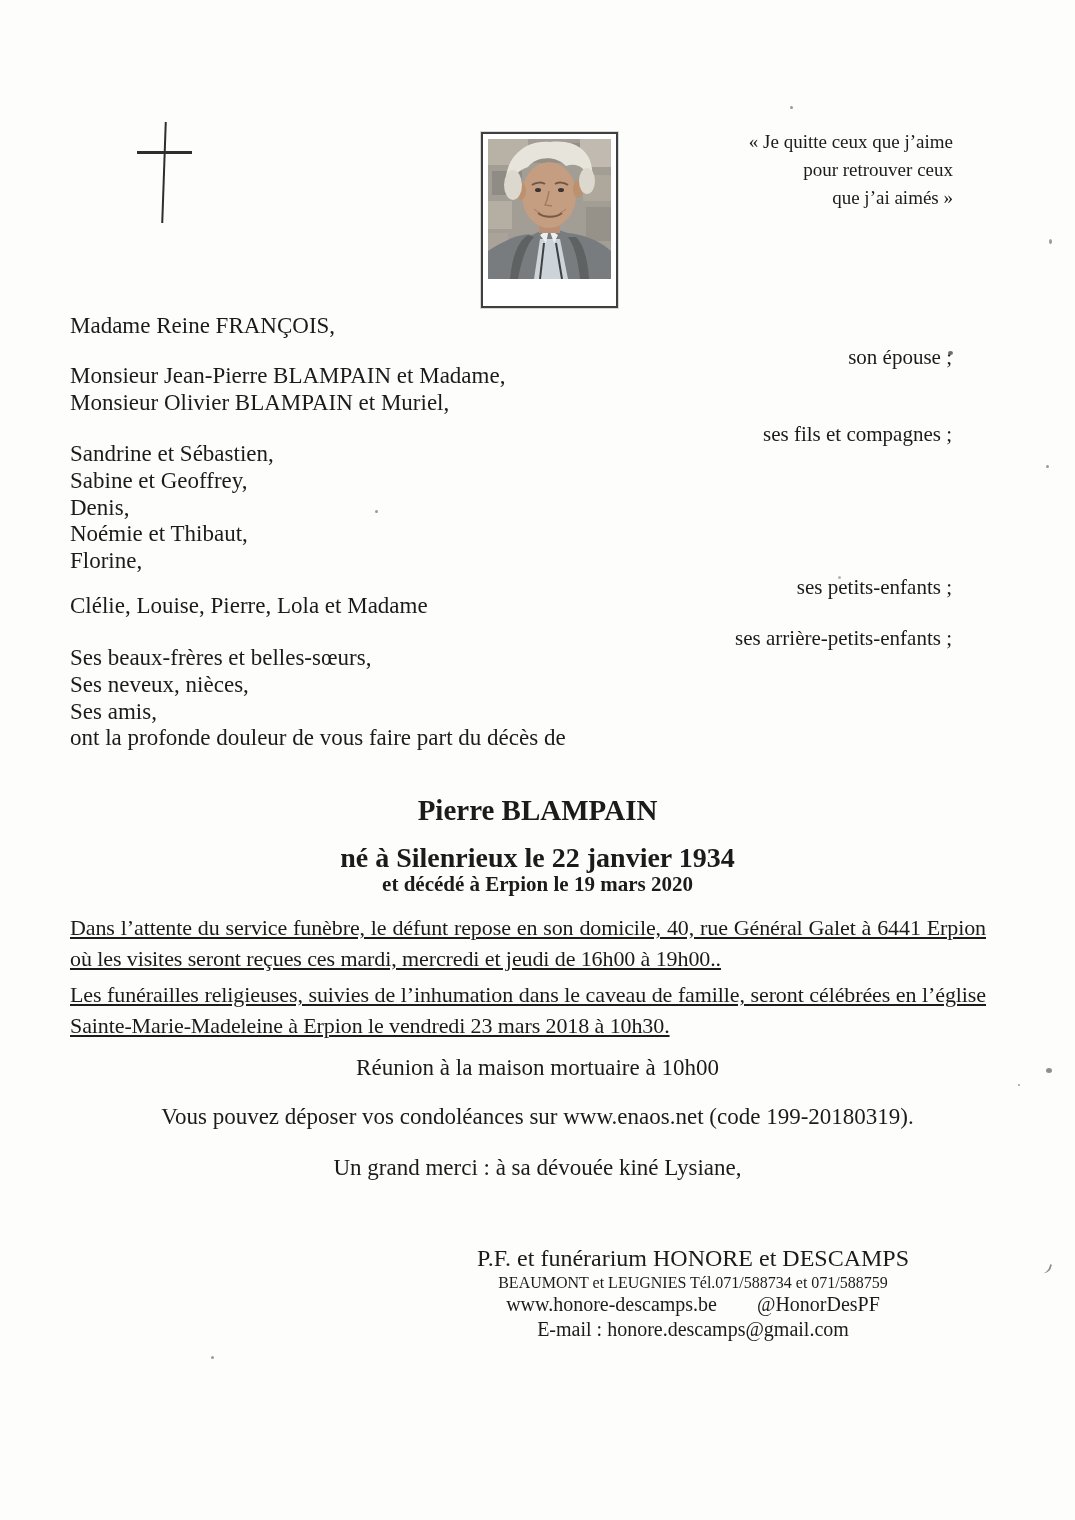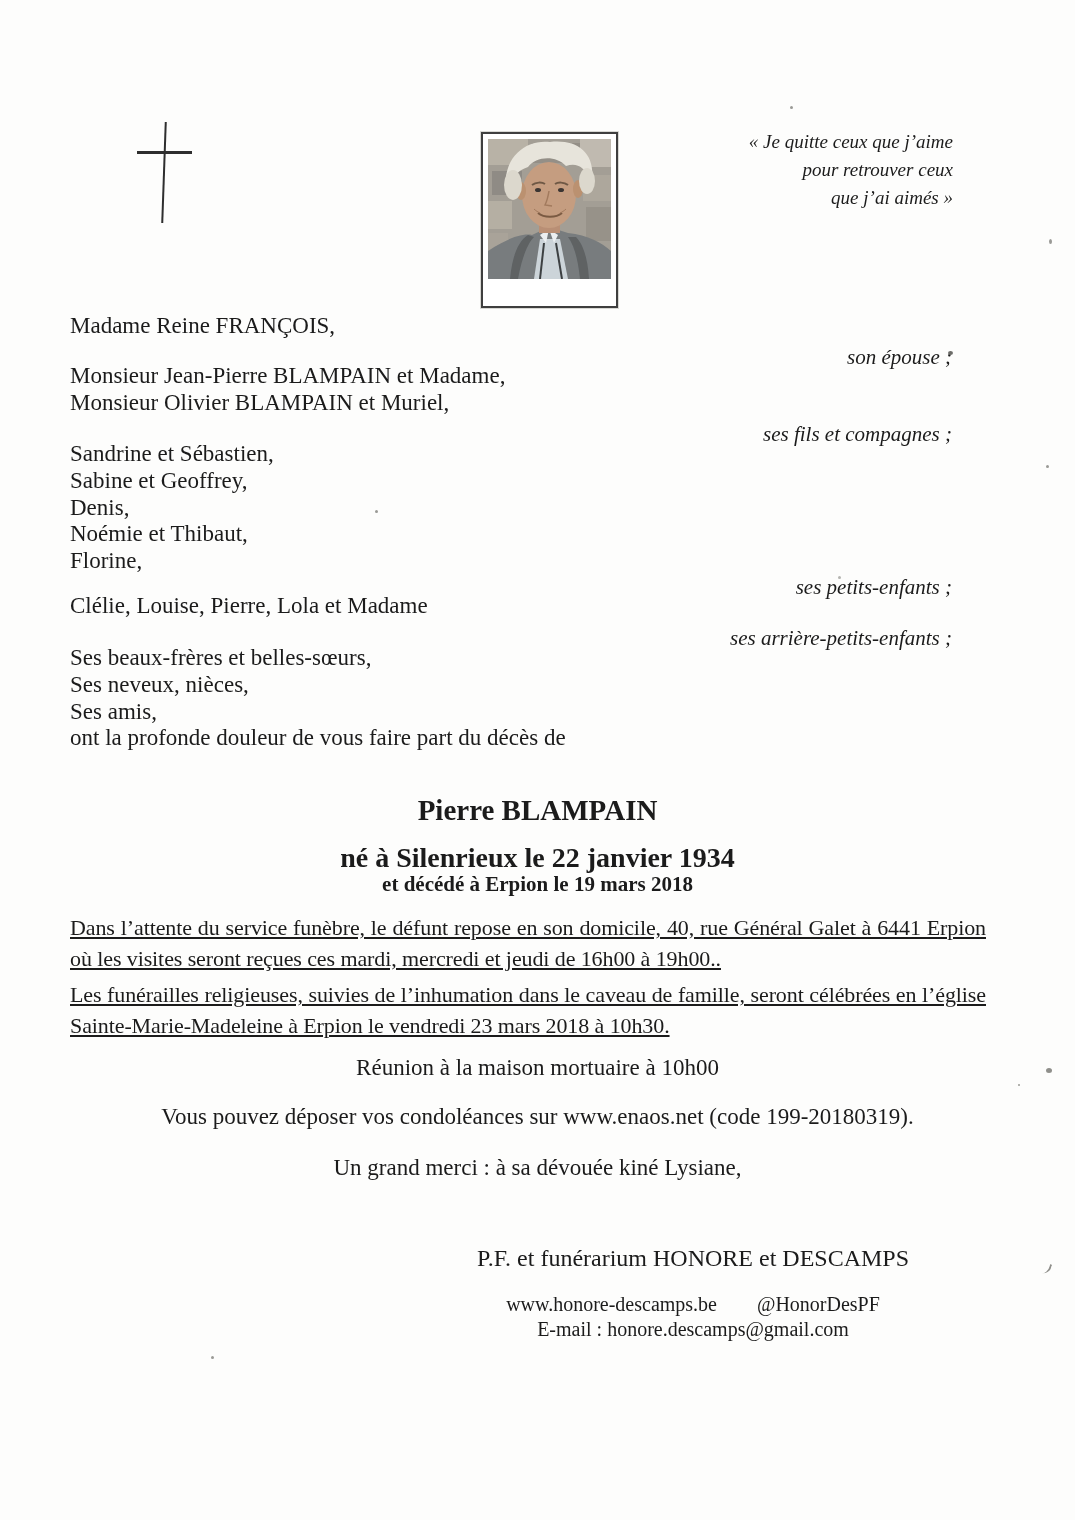--- a/index.html
+++ b/index.html
@@ -7,26 +7,26 @@
     position:relative;
     width:1075px;height:1520px;
     background:#fdfdfc;
     font-family:"Liberation Serif","DejaVu Serif",serif;
     color:#1b1b1b;
     overflow:hidden;
   }
   
   .ln{position:absolute;left:70px;font-size:23px;line-height:27px;white-space:nowrap;}
   
-  .rt{position:absolute;right:123px;font-style:italic;font-size:21px;line-height:25px;white-space:nowrap;}
+  .rt{position:absolute;right:123px;font-size:21px;line-height:25px;white-space:nowrap;}
   
   .ctr{position:absolute;left:0;width:1075px;text-align:center;font-size:23px;line-height:27px;}
   .b{font-weight:bold;}
   .para{position:absolute;left:70px;width:916px;font-size:22px;line-height:31px;text-align:justify;letter-spacing:-0.1px;text-decoration:underline;}
-  .quote{position:absolute;top:128px;right:122px;text-align:right;font-style:italic;font-size:19px;line-height:28px;}
+  .quote{position:absolute;top:128px;right:122px;text-align:right;font-size:19px;line-height:28px;}
   
   .cross-v{position:absolute;left:163px;top:122px;width:2px;height:101px;background:#2e2e2e;transform:rotate(2deg);}
   .cross-h{position:absolute;left:137px;top:151px;width:55px;height:3px;background:#2e2e2e;}
   
   .photo{
     position:absolute;left:481px;top:132px;width:123px;height:156px;
     border:2px solid #3f3f3f;background:#ffffff;
     padding:5px 5px 11px 5px;
     box-shadow:0 0 0 1px #d8d8d4;
   }
@@ -115,29 +115,30 @@
   <div class="rt" style="top:575px">ses petits-enfants ;</div>
   <div class="ln" style="top:592px">Clélie, Louise, Pierre, Lola et Madame</div>
   <div class="rt" style="top:626px">ses arrière-petits-enfants ;</div>
   <div class="ln" style="top:644px">Ses beaux-frères et belles-sœurs,</div>
   <div class="ln" style="top:671px">Ses neveux, nièces,</div>
   <div class="ln" style="top:698px">Ses amis,</div>
   <div class="ln" style="top:724px">ont la profonde douleur de vous faire part du décès de</div>
 
   <div class="ctr b" style="top:794px;font-size:29px;line-height:33px">Pierre BLAMPAIN</div>
   <div class="ctr b" style="top:845px;font-size:28px;line-height:25px">né à Silenrieux le 22 janvier 1934</div>
-  <div class="ctr b" style="top:872px;font-size:21px;line-height:25px">et décédé à Erpion le 19 mars 2018</div>
+  <div class="ctr b" style="top:872px;font-size:21px;line-height:25px">et décédé à Erpion le 19 mars 2020</div>
 
   <div class="para" style="top:912px">Dans l’attente du service funèbre, le défunt repose en son domicile, 40, rue Général Galet à 6441 Erpion où les visites seront reçues ces mardi, mercredi et jeudi de 16h00 à 19h00..</div>
   <div class="para" style="top:979px">Les funérailles religieuses, suivies de l’inhumation dans le caveau de famille, seront célébrées en l’église Sainte-Marie-Madeleine à Erpion le vendredi 23 mars 2018 à 10h30.</div>
   <div class="ctr" style="top:1054px">Réunion à la maison mortuaire à 10h00</div>
   <div class="ctr" style="top:1103px">Vous pouvez déposer vos condoléances sur www.enaos.net (code 199-20180319).</div>
   <div class="ctr" style="top:1154px">Un grand merci : à sa dévouée kiné Lysiane,</div>
 
   <div class="fh" style="top:1245px;font-size:24px;line-height:27px">P.F. et funérarium HONORE et DESCAMPS</div>
+  <div class="fh" style="top:1273px;font-size:16px;line-height:19px">BEAUMONT et LEUGNIES Tél.071/588734 et 071/588759</div>
   <div class="fh" style="top:1292px;font-size:20px;line-height:24px">
     <span>www.honore-descamps.be</span><span style="display:inline-block;width:40px"></span><span>@HonorDesPF</span>
   </div>
   <div class="fh" style="top:1317px;font-size:20px;line-height:24px">E-mail : honore.descamps@gmail.com</div>
 
   <div class="speck" style="left:790px;top:106px;width:3px;height:3px"></div>
   <div class="speck" style="left:1049px;top:239px;width:3px;height:5px"></div>
   <div class="speck" style="left:948px;top:351px;width:5px;height:4px;background:#6c6c68"></div>
   <div class="speck" style="left:1046px;top:465px;width:3px;height:3px"></div>
   <div class="speck" style="left:375px;top:510px;width:3px;height:3px"></div>

